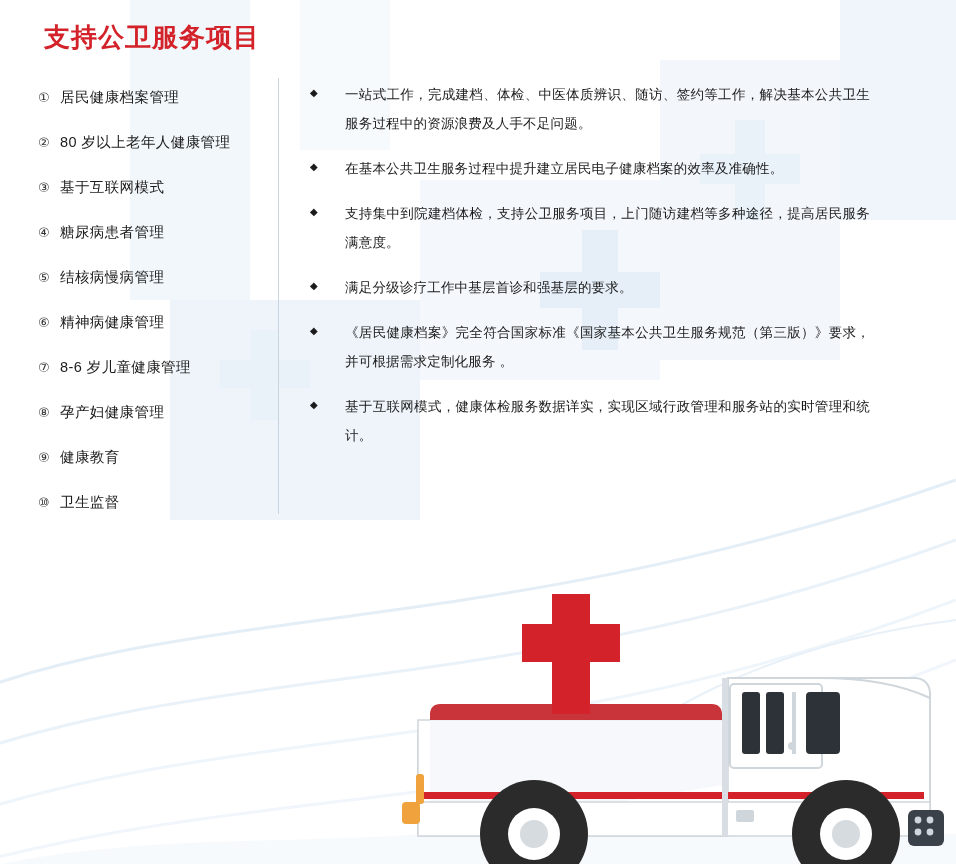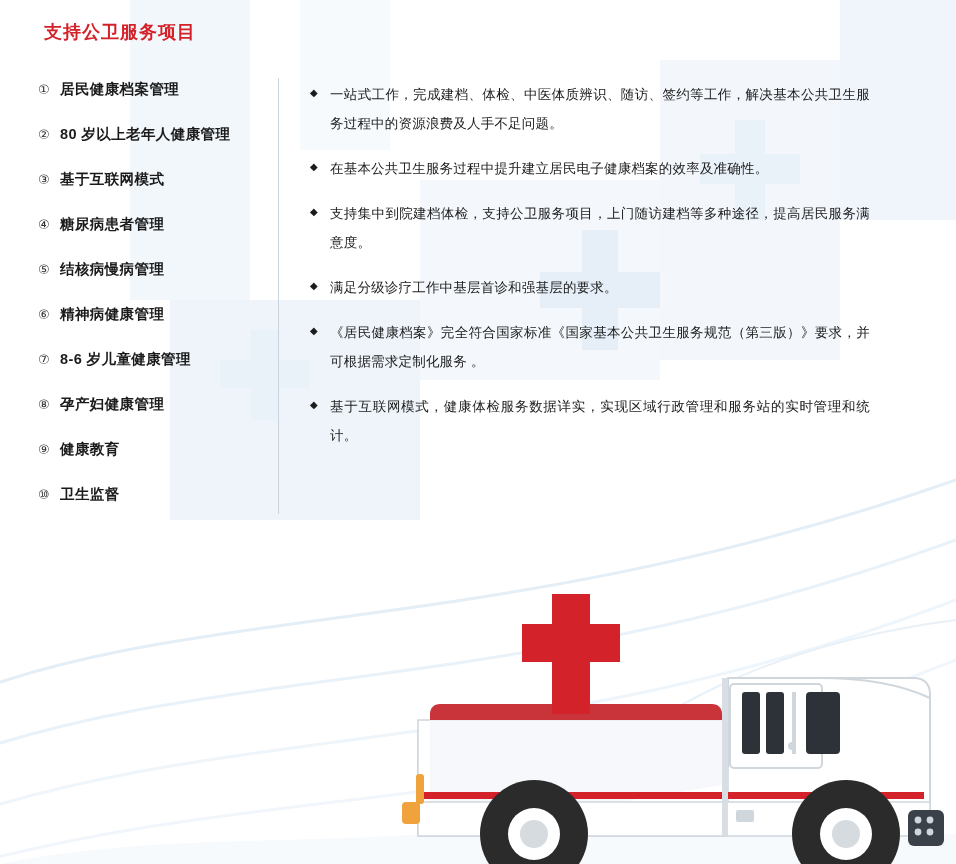--- a/index.html
+++ b/index.html
@@ -25,21 +25,21 @@
   .bg-block {
     position: absolute;
     background: #eef4fa;
   }
 
   
   .page-title {
     position: absolute;
     left: 44px;
     top: 20px;
-    font-size: 18px;
+    font-size: 26px;
     font-weight: bold;
     color: #d3222a;
     letter-spacing: 1px;
     z-index: 5;
   }
 
   
   .service-list {
     position: absolute;
     left: 38px;
@@ -54,22 +54,23 @@
     font-size: 14.5px;
     color: #1b1b1b;
   }
   .service-num {
     width: 22px;
     flex: none;
     font-size: 13px;
     color: #333;
   }
   .service-label {
-    font-weight: bold;
+    font-weight: normal;
     letter-spacing: 0.4px;
+    margin-top: 8px;
   }
 
   
   .divider {
     position: absolute;
     left: 278px;
     top: 78px;
     width: 1px;
     height: 436px;
     background: #c9d4df;
@@ -95,20 +96,21 @@
     flex: none;
     width: 20px;
     color: #1b1b1b;
     font-size: 10px;
     line-height: 2.5;
   }
   .bullet-text {
     flex: 1;
     text-align: justify;
     letter-spacing: 0.2px;
+    margin-left: 15px;
   }
 
   
   .illustration {
     position: absolute;
     left: 0;
     bottom: 0;
     width: 956px;
     height: 330px;
     z-index: 3;

